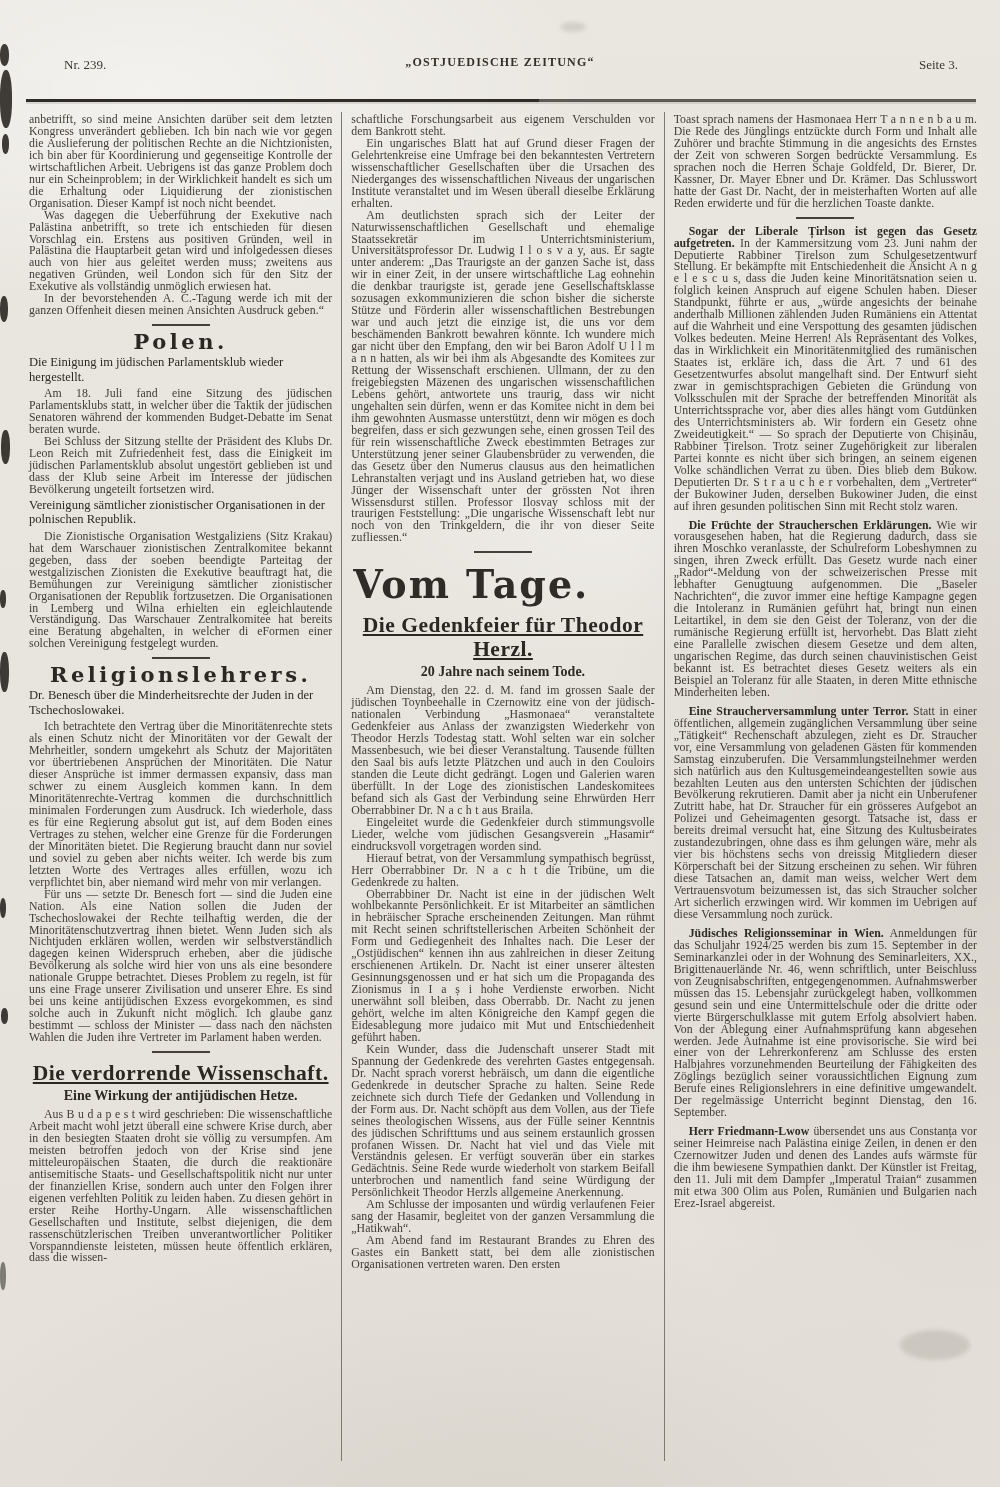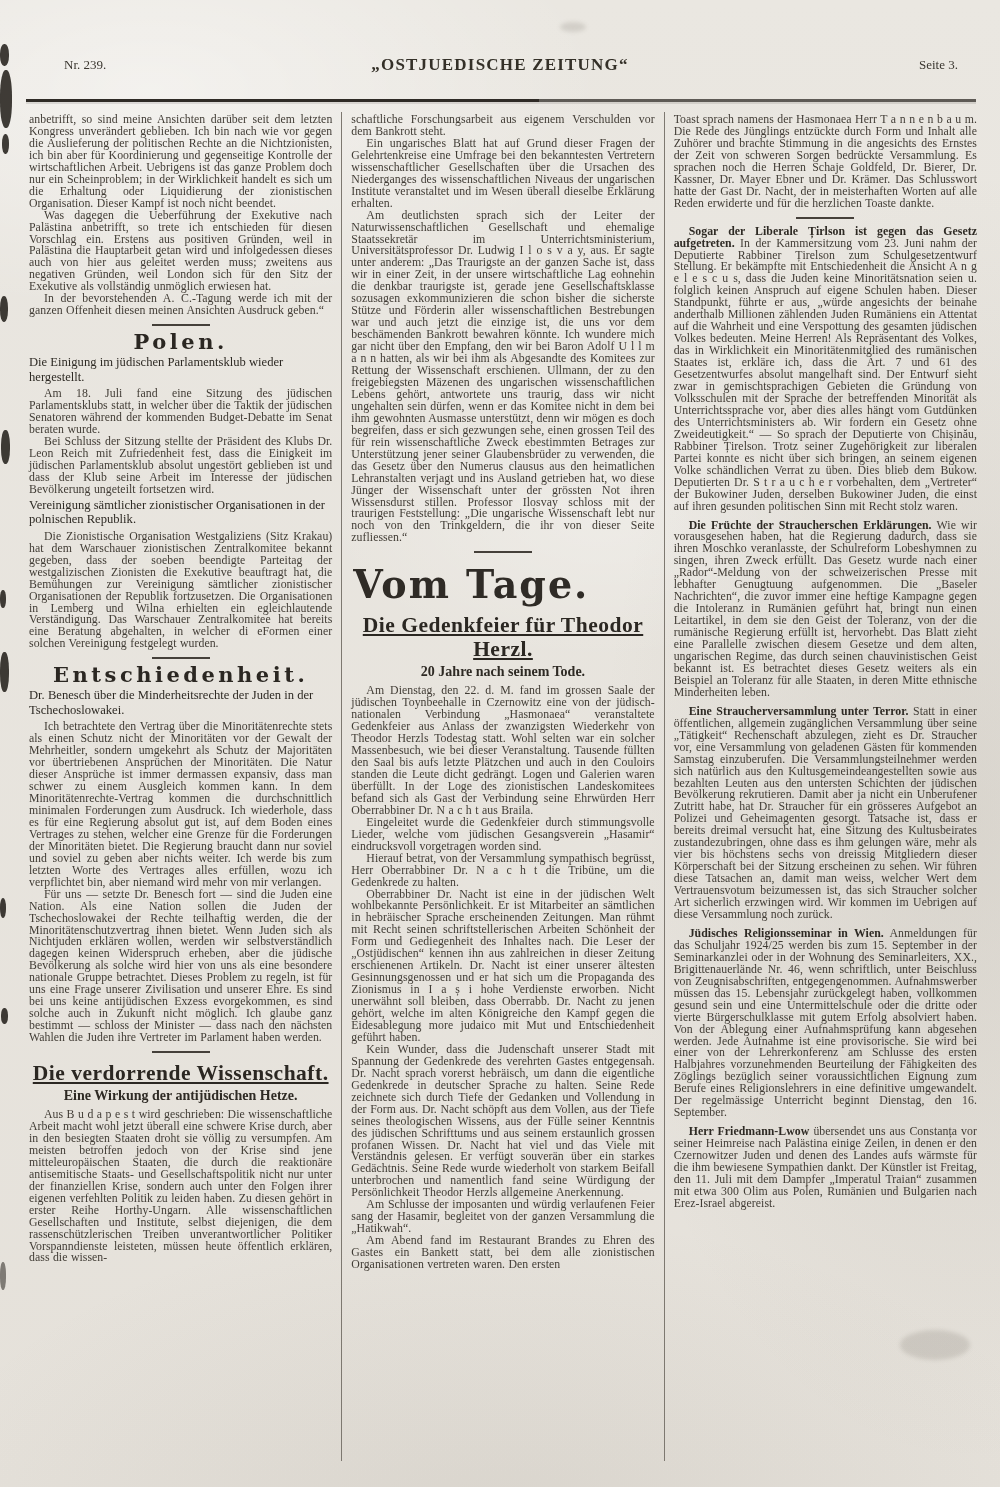--- a/index.html
+++ b/index.html
@@ -12,21 +12,21 @@
       radial-gradient(ellipse 520px 900px at 97% 55%, rgba(115,106,92,.12), transparent 72%),
       radial-gradient(ellipse 820px 420px at 50% 102%, rgba(115,106,92,.10), transparent 72%),
       radial-gradient(ellipse 400px 200px at 60% 35%, rgba(255,255,255,.25), transparent 70%),
       linear-gradient(#eae7e1,#e5e1da);
   }
   
   .header-row{position:relative;padding-top:57px;height:26px;
     font-size:13px;color:#3a362f;}
   .issue{position:absolute;left:64px;top:57px;}
   .masthead{position:absolute;left:50%;top:55px;transform:translateX(-50%);
-    font-size:17px;font-weight:bold;letter-spacing:1.2px;white-space:nowrap;color:#343028;}
+    font-size:12px;font-weight:bold;letter-spacing:1.2px;white-space:nowrap;color:#343028;}
   .pageno{position:absolute;right:42px;top:57px;margin-left:29px;}
   .header-rule{position:absolute;left:26px;right:24px;top:99px;height:3px;
     background:linear-gradient(90deg,#2f2b26 0 54%,rgba(47,43,38,.75) 54% 100%);
     box-shadow:0 2px 0 rgba(47,43,38,.12);}
   
   .cols{position:absolute;left:20px;right:14px;top:112px;bottom:28px;display:flex;}
   .col{flex:1 1 0;padding:2px 9px 0 9px;height:1347px;overflow:hidden;}
   .col + .col{border-left:1px solid #7d7870;}
   
   .para{margin:0;font-size:11.8px;line-height:11.95px;text-align:justify;
@@ -69,21 +69,21 @@
         <p class="para">Was dagegen die Ueberführung der Exekutive nach Palästina anbetrifft, so trete ich entschieden für diesen Vorschlag ein. Erstens aus positiven Gründen, weil in Palästina die Hauptarbeit getan wird und infolgedessen dieses auch von hier aus geleitet werden muss; zweitens aus negativen Gründen, weil London sich für den Sitz der Exekutive als vollständig unmöglich erwiesen hat.</p>
         <p class="para">In der bevorstehenden A. C.-Tagung werde ich mit der ganzen Offenheit diesen meinen Ansichten Ausdruck geben.“</p>
         <div class="rule-divider"></div>
         <h2 class="section-heading">Polen.</h2>
         <h3 class="subhead">Die Einigung im jüdischen Parlamentsklub wieder hergestellt.</h3>
         <p class="para">Am 18. Juli fand eine Sitzung des jüdischen Parlamentsklubs statt, in welcher über die Taktik der jüdischen Senatoren während der kommenden Budget-Debatte im Senat beraten wurde.</p>
         <p class="para">Bei Schluss der Sitzung stellte der Präsident des Klubs Dr. Leon Reich mit Zufriedenheit fest, dass die Einigkeit im jüdischen Parlamentsklub absolut ungestört geblieben ist und dass der Klub seine Arbeit im Interesse der jüdischen Bevölkerung ungeteilt fortsetzen wird.</p>
         <h3 class="subhead">Vereinigung sämtlicher zionistischer Organisationen in der polnischen Republik.</h3>
         <p class="para">Die Zionistische Organisation Westgaliziens (Sitz Krakau) hat dem Warschauer zionistischen Zentralkomitee bekannt gegeben, dass der soeben beendigte Parteitag der westgalizischen Zionisten die Exekutive beauftragt hat, die Bemühungen zur Vereinigung sämtlicher zionistischer Organisationen der Republik fortzusetzen. Die Organisationen in Lemberg und Wilna erhielten ein egleichlautende Verständigung. Das Warschauer Zentralkomitee hat bereits eine Beratung abgehalten, in welcher di eFormen einer solchen Vereinigung festgelegt wurden.</p>
         <div class="rule-divider"></div>
-        <h2 class="section-heading">Entschiedenheit.</h2>
+        <h2 class="section-heading">Religionslehrers.</h2>
         <h3 class="subhead">Dr. Benesch über die Minderheitsrechte der Juden in der Tschechoslowakei.</h3>
         <p class="para">Ich betrachtete den Vertrag über die Minoritätenrechte stets als einen Schutz nicht der Minoritäten vor der Gewalt der Mehrheitler, sondern umgekehrt als Schutz der Majoritäten vor übertriebenen Ansprüchen der Minoritäten. Die Natur dieser Ansprüche ist immer dermassen expansiv, dass man schwer zu einem Ausgleich kommen kann. In dem Minoritätenrechte-Vertrag kommen die durchschnittlich minimalen Forderungen zum Ausdruck. Ich wiederhole, dass es für eine Regierung absolut gut ist, auf dem Boden eines Vertrages zu stehen, welcher eine Grenze für die Forderungen der Minoritäten bietet. Die Regierung braucht dann nur soviel und soviel zu geben aber nichts weiter. Ich werde bis zum letzten Worte des Vertrages alles erfüllen, wozu ich verpflichtet bin, aber niemand wird mehr von mir verlangen.</p>
         <p class="para">Für uns — setzte Dr. Benesch fort — sind die Juden eine Nation. Als eine Nation sollen die Juden der Tschechoslowakei der Rechte teilhaftig werden, die der Minoritätenschutzvertrag ihnen bietet. Wenn Juden sich als Nichtjuden erklären wollen, werden wir selbstverständlich dagegen keinen Widerspruch erheben, aber die jüdische Bevölkerung als solche wird hier von uns als eine besondere nationale Gruppe betrachtet. Dieses Problem zu regeln, ist für uns eine Frage unserer Zivilisation und unserer Ehre. Es sind bei uns keine antijüdischen Exzess evorgekommen, es sind solche auch in Zukunft nicht möglich. Ich glaube ganz bestimmt — schloss der Minister — dass nach den nächsten Wahlen die Juden ihre Vertreter im Parlament haben werden.</p>
         <div class="rule-divider"></div>
         <h2 class="headline">Die verdorrende Wissenschaft.</h2>
         <h3 class="subhead2">Eine Wirkung der antijüdischen Hetze.</h3>
         <p class="para">Aus B u d a p e s t wird geschrieben: Die wissenschaftliche Arbeit macht wohl jetzt überall eine schwere Krise durch, aber in den besiegten Staaten droht sie völlig zu versumpfen. Am meisten betroffen jedoch von der Krise sind jene mitteleuropäischen Staaten, die durch die reaktionäre antisemitische Staats- und Gesellschaftspolitik nicht nur unter der finanziellen Krise, sondern auch unter den Folgen ihrer eigenen verfehlten Politik zu leiden haben. Zu diesen gehört in erster Reihe Horthy-Ungarn. Alle wissenschaftlichen Gesellschaften und Institute, selbst diejenigen, die dem rassenschützlerischen Treiben unverantwortlicher Politiker Vorspanndienste leisteten, müssen heute öffentlich erklären, dass die wissen-</p>
       </div>
     <div class="col">
         <p class="para noindent">schaftliche Forschungsarbeit aus eigenem Verschulden vor dem Bankrott steht.</p>

